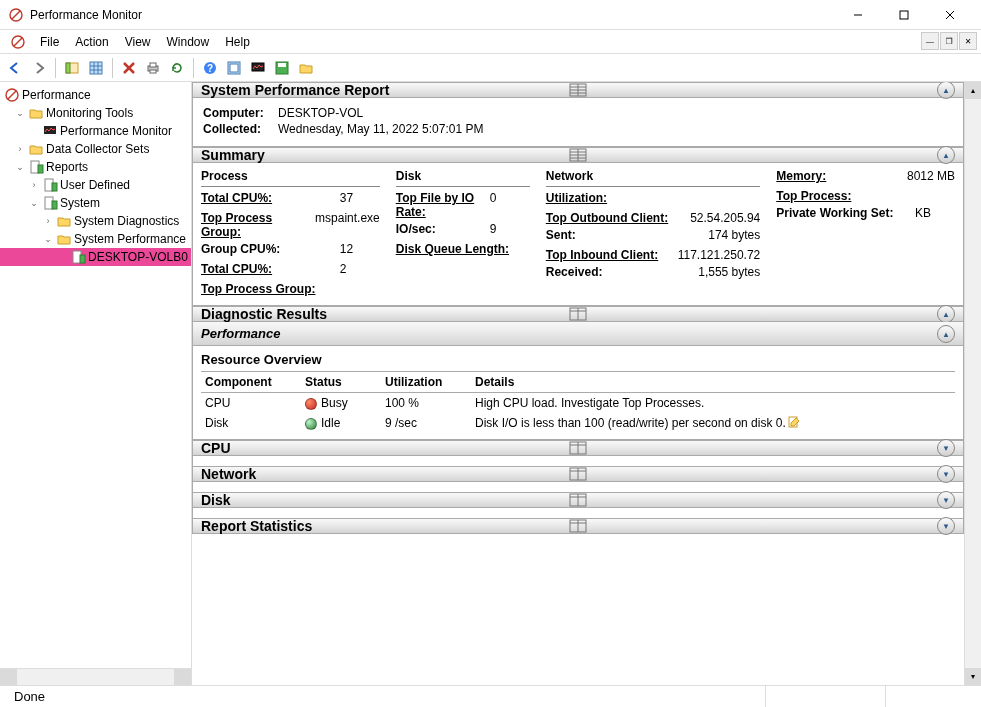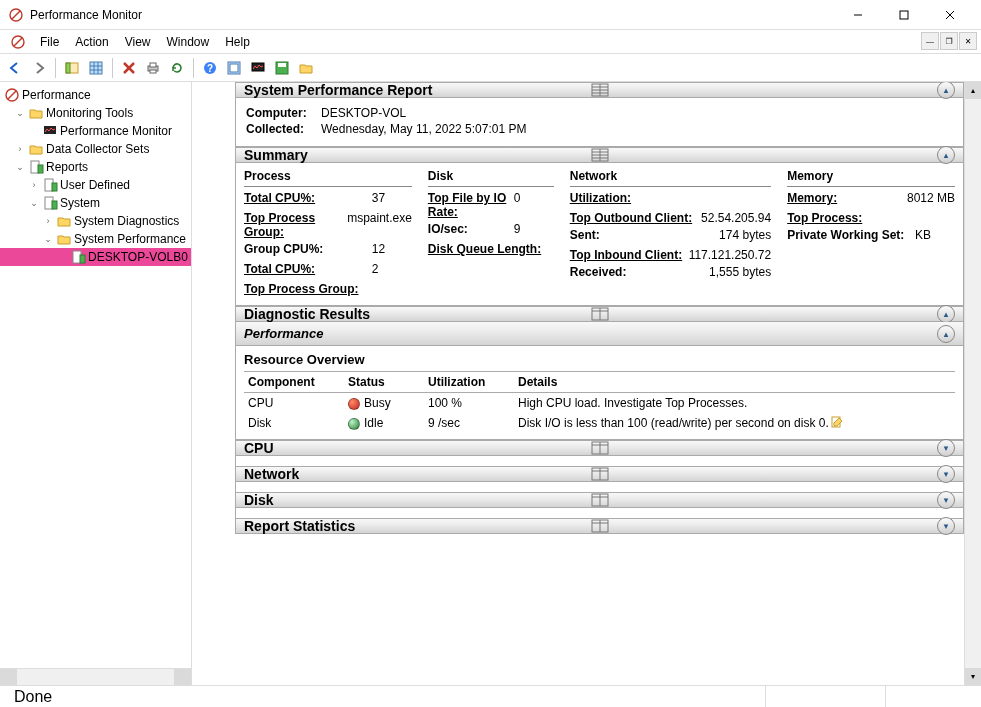--- a/index.html
+++ b/index.html
@@ -18,21 +18,21 @@
 .menuitem { padding: 3px 8px; cursor: pointer; }
 .mdi-btns { position: absolute; right: 4px; top: 2px; display: flex; gap: 1px; }
 .mdi-btn { width: 18px; height: 18px; background: #f0f0f0; border: 1px solid #ccc; display: flex; align-items: center; justify-content: center; font-size: 8px; cursor: pointer; }
 
 
 .toolbar { height: 28px; display: flex; align-items: center; padding: 0 4px; border-bottom: 1px solid #ddd; gap: 2px; }
 .tbbtn { width: 22px; height: 22px; display: flex; align-items: center; justify-content: center; cursor: pointer; border: 1px solid transparent; }
 .tbsep { width: 1px; height: 20px; background: #ccc; margin: 0 3px; }
 
 
-.main { flex: 1; display: flex; overflow: hidden; gap: 43px; }
+.main { flex: 1; display: flex; overflow: hidden; }
 .tree { width: 192px; border-right: 1px solid #ddd; padding: 4px 0; overflow: hidden; white-space: nowrap; position: relative; }
 .tree-scroll { position: absolute; bottom: 0; left: 0; right: 0; height: 17px; background: #f0f0f0; border-top: 1px solid #ddd; }
 .tree-scroll::before { content: ''; position: absolute; left: 0; top: 0; width: 17px; height: 17px; background: #dadada; }
 .tree-scroll::after { content: ''; position: absolute; right: 0; top: 0; width: 17px; height: 17px; background: #dadada; }
 .treenode { display: flex; align-items: center; height: 18px; padding-left: 4px; cursor: pointer; }
 .treenode.selected { background: #ec4899; }
 .expander { width: 12px; height: 12px; display: inline-flex; align-items: center; justify-content: center; font-size: 9px; color: #666; }
 .ticon { width: 16px; height: 16px; margin: 0 2px; display: inline-flex; align-items: center; justify-content: center; }
 .indent0 { padding-left: 2px; }
 .indent1 { padding-left: 14px; }
@@ -72,21 +72,21 @@
 .resource-block h4 { font-weight: bold; font-size: 13px; margin-bottom: 4px; }
 .res-table { width: 100%; border-collapse: collapse; font-size: 12px; }
 .res-table th { text-align: left; font-weight: bold; border-top: 1px solid #aaa; border-bottom: 1px solid #aaa; padding: 3px 4px; }
 .res-table td { padding: 3px 4px; }
 .status-dot { display: inline-block; width: 12px; height: 12px; border-radius: 50%; vertical-align: middle; margin-right: 4px; border: 1px solid rgba(0,0,0,0.3); }
 .status-red { background: radial-gradient(circle at 30% 30%, #ff8a65, #c62828); }
 .status-green { background: radial-gradient(circle at 30% 30%, #b9f6ca, #2e7d32); }
 .edit-icon { display: inline-block; width: 12px; height: 12px; vertical-align: text-top; margin-left: 2px; }
 
 
-.statusbar { height: 22px; border-top: 1px solid #ddd; display: flex; align-items: center; padding: 0 6px; font-size: 16px; }
+.statusbar { height: 22px; border-top: 1px solid #ddd; display: flex; align-items: center; padding: 0 6px; font-size: 13px; }
 .statusbar .cell { border-left: 1px solid #ddd; height: 100%; padding: 0 8px; display: flex; align-items: center; }
 .statusbar .cell:first-child { border-left: none; flex: 1; }
 
 
 .svgicon { width: 16px; height: 16px; }
 
 
 .grid-icon rect { fill: none; stroke: #777; stroke-width: 1; }
 </style>
 </head>
@@ -408,21 +408,20 @@
           <div class="srow" style="margin-top:6px">
               <span class="sl u">Top Inbound Client:</span>
               <span class="sv">117.121.250.72</span>
             </div>
           <div class="srow">
               <span class="sl" style="font-weight:bold">Received:</span>
               <span class="sv">1,555 bytes</span>
             </div>
         </div>
         <div class="summary-col">
-          <h4>Memory</h4>
           <div class="srow">
               <span class="sl u">Memory:</span>
               <span class="sv">8012 MB</span>
             </div>
           <div class="srow" style="margin-top:6px">
               <span class="sl u">Top Process:</span>
             </div>
           <div class="srow">
               <span class="sl" style="font-weight:bold">Private Working Set:</span>
               <span class="sv">KB</span>

